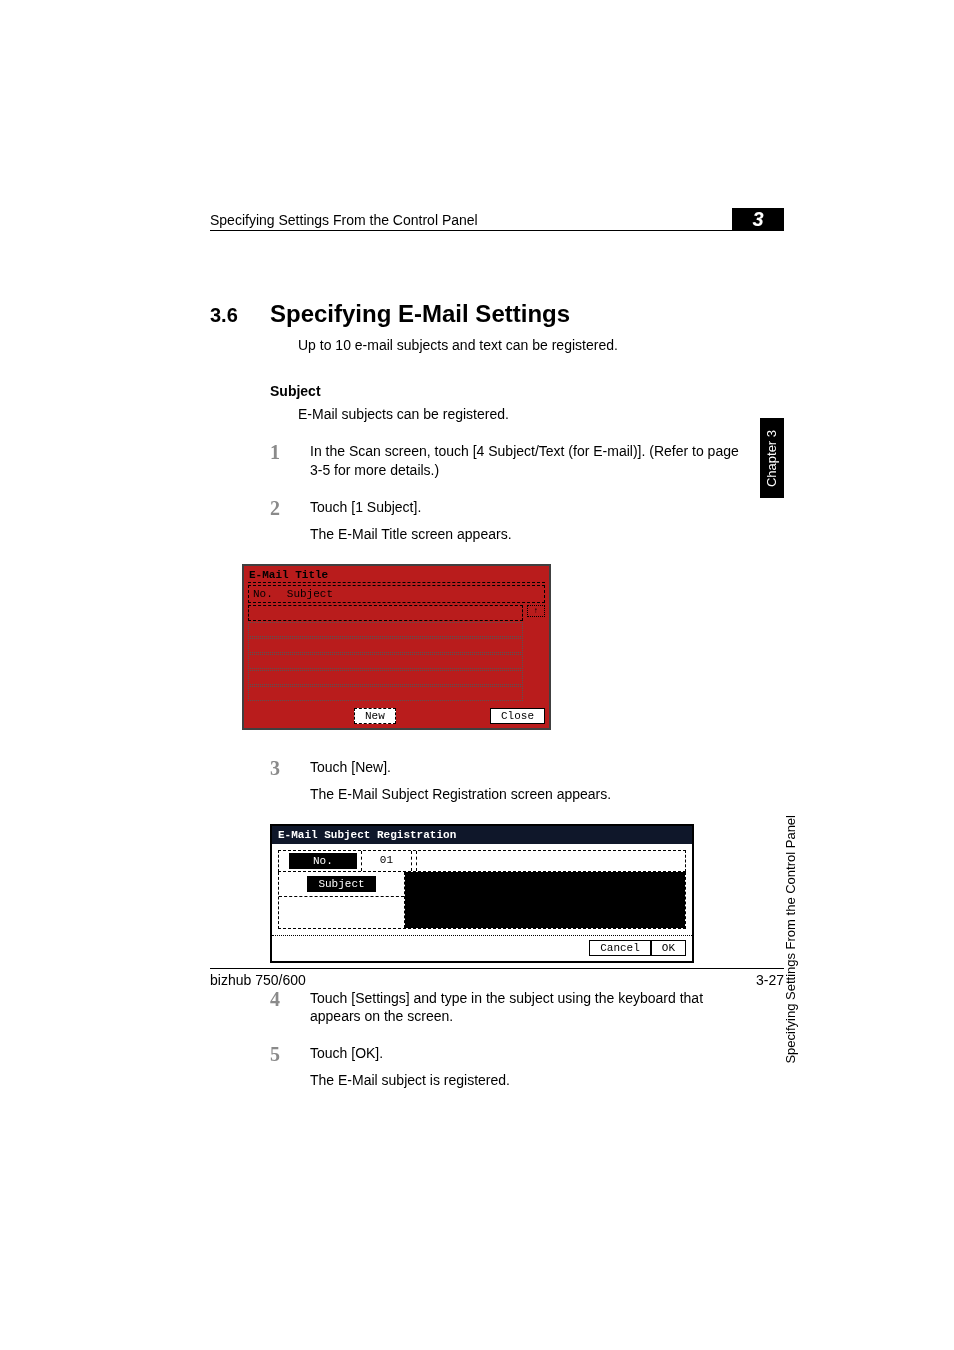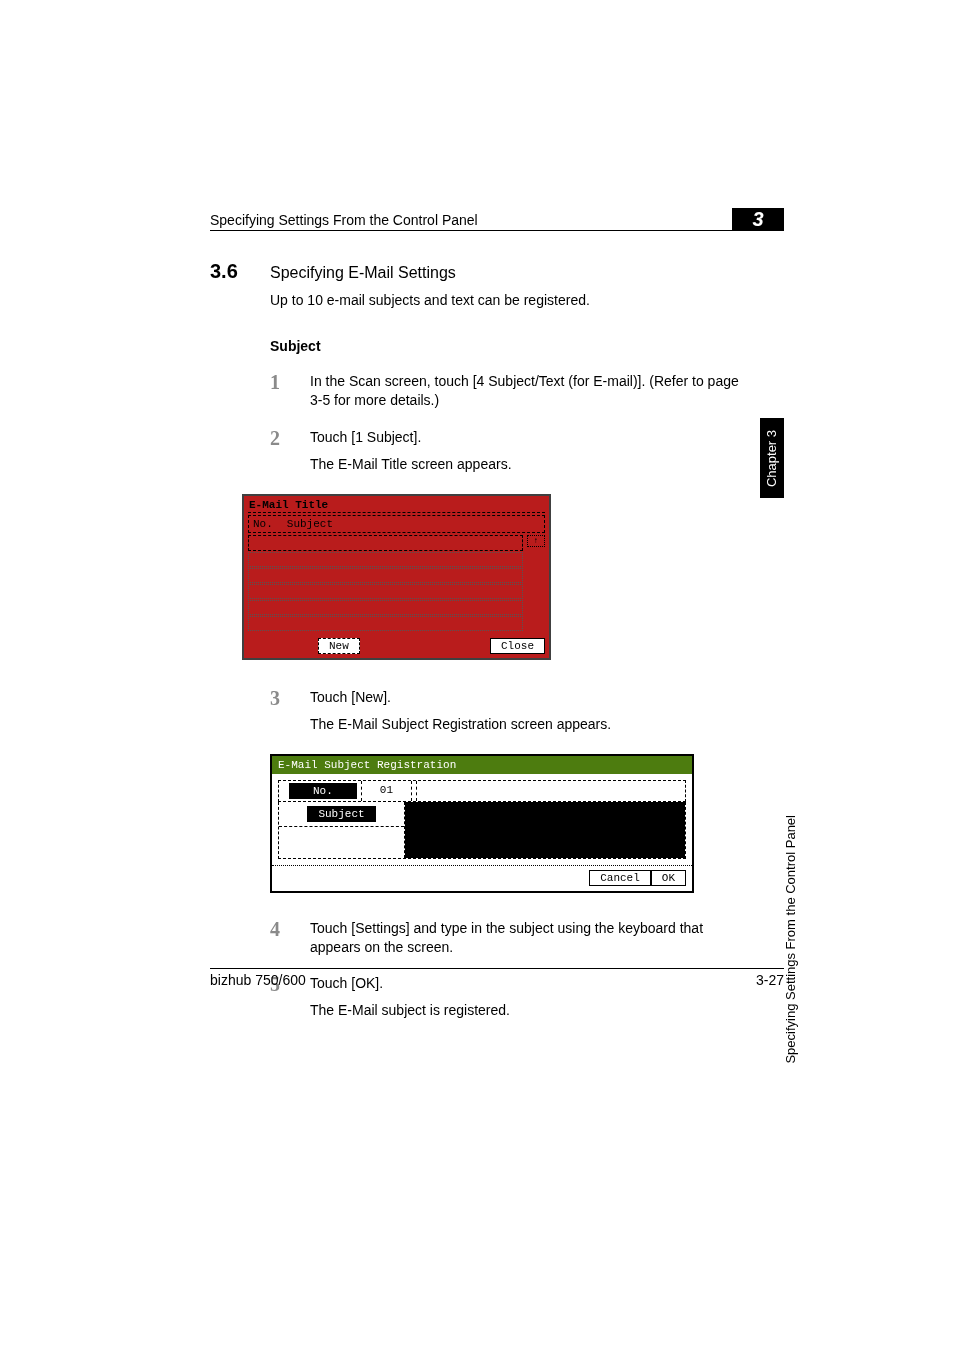--- a/index.html
+++ b/index.html
@@ -42,32 +42,33 @@
   }
   .body {
     position: absolute;
     top: 260px;
     left: 210px;
     width: 530px;
   }
   .sec-row {
     display: flex;
     align-items: baseline;
+    margin-top: 40px;
   }
   .sec-num {
     width: 60px;
     font-size: 20px;
     font-weight: bold;
   }
   .sec-title {
-    font-size: 16px;
-    font-weight: normal;
+    font-size: 24px;
+    font-weight: bold;
   }
   .para {
-    margin-left: 60px;
+    margin-left: 88px;
     font-size: 14px;
     line-height: 1.35;
     margin-top: 8px;
   }
   .subhead {
     margin-left: 60px;
     font-size: 14px;
     font-weight: bold;
     margin-top: 28px;
   }
@@ -126,20 +127,21 @@
     margin-bottom: 1px;
   }
   .shot1-row.first {
     height: 14px;
     border: 1px dashed #000;
   }
   .shot1-btn-wrap {
     display: flex;
     align-items: center;
     padding: 6px 4px 4px;
+    gap: 36px;
   }
   .ui-btn {
     border: 1px solid #000;
     padding: 1px 10px;
     font-size: 11px;
     background: #fff;
   }
   .ui-btn.dashed { border-style: dashed; }
   .shot1-scroll-top {
     border:1px dotted #000;
@@ -154,24 +156,24 @@
   .shot2 {
     margin-left: 60px;
     margin-top: 22px;
     width: 420px;
     border: 2px solid #000;
     font-family: "Courier New", monospace;
     font-size: 11px;
     background: #fff;
   }
   .shot2-title {
-    background: #4d7c0f;
+    background: #0f172a;
     color: #fff;
     padding: 3px 6px;
-    font-weight: normal;
+    font-weight: bold;
   }
   .shot2-body {
     padding: 6px;
   }
   .shot2-row1 {
     border: 1px dashed #000;
     display: flex;
     align-items: center;
     height: 20px;
   }
@@ -285,20 +287,21 @@
   <div class="header-right">3</div>
 
   <div class="body">
     <div class="sec-row">
       <div class="sec-num">3.6</div>
       <div class="sec-title">Specifying E-Mail Settings</div>
     </div>
     <div class="para">Up to 10 e-mail subjects and text can be registered.</div>
 
     <div class="subhead">Subject</div>
+    <div class="para" style="margin-top:6px">E-Mail subjects can be registered.</div>
 
     <div class="step-row">
       <div class="step-num-col">1</div>
       <div class="step-text">In the Scan screen, touch [4 Subject/Text (for E-mail)]. (Refer to page 3-5 for more details.)</div>
     </div>
 
     <div class="step-row">
       <div class="step-num-col">2</div>
       <div class="step-text">Touch [1 Subject].</div>
     </div>

